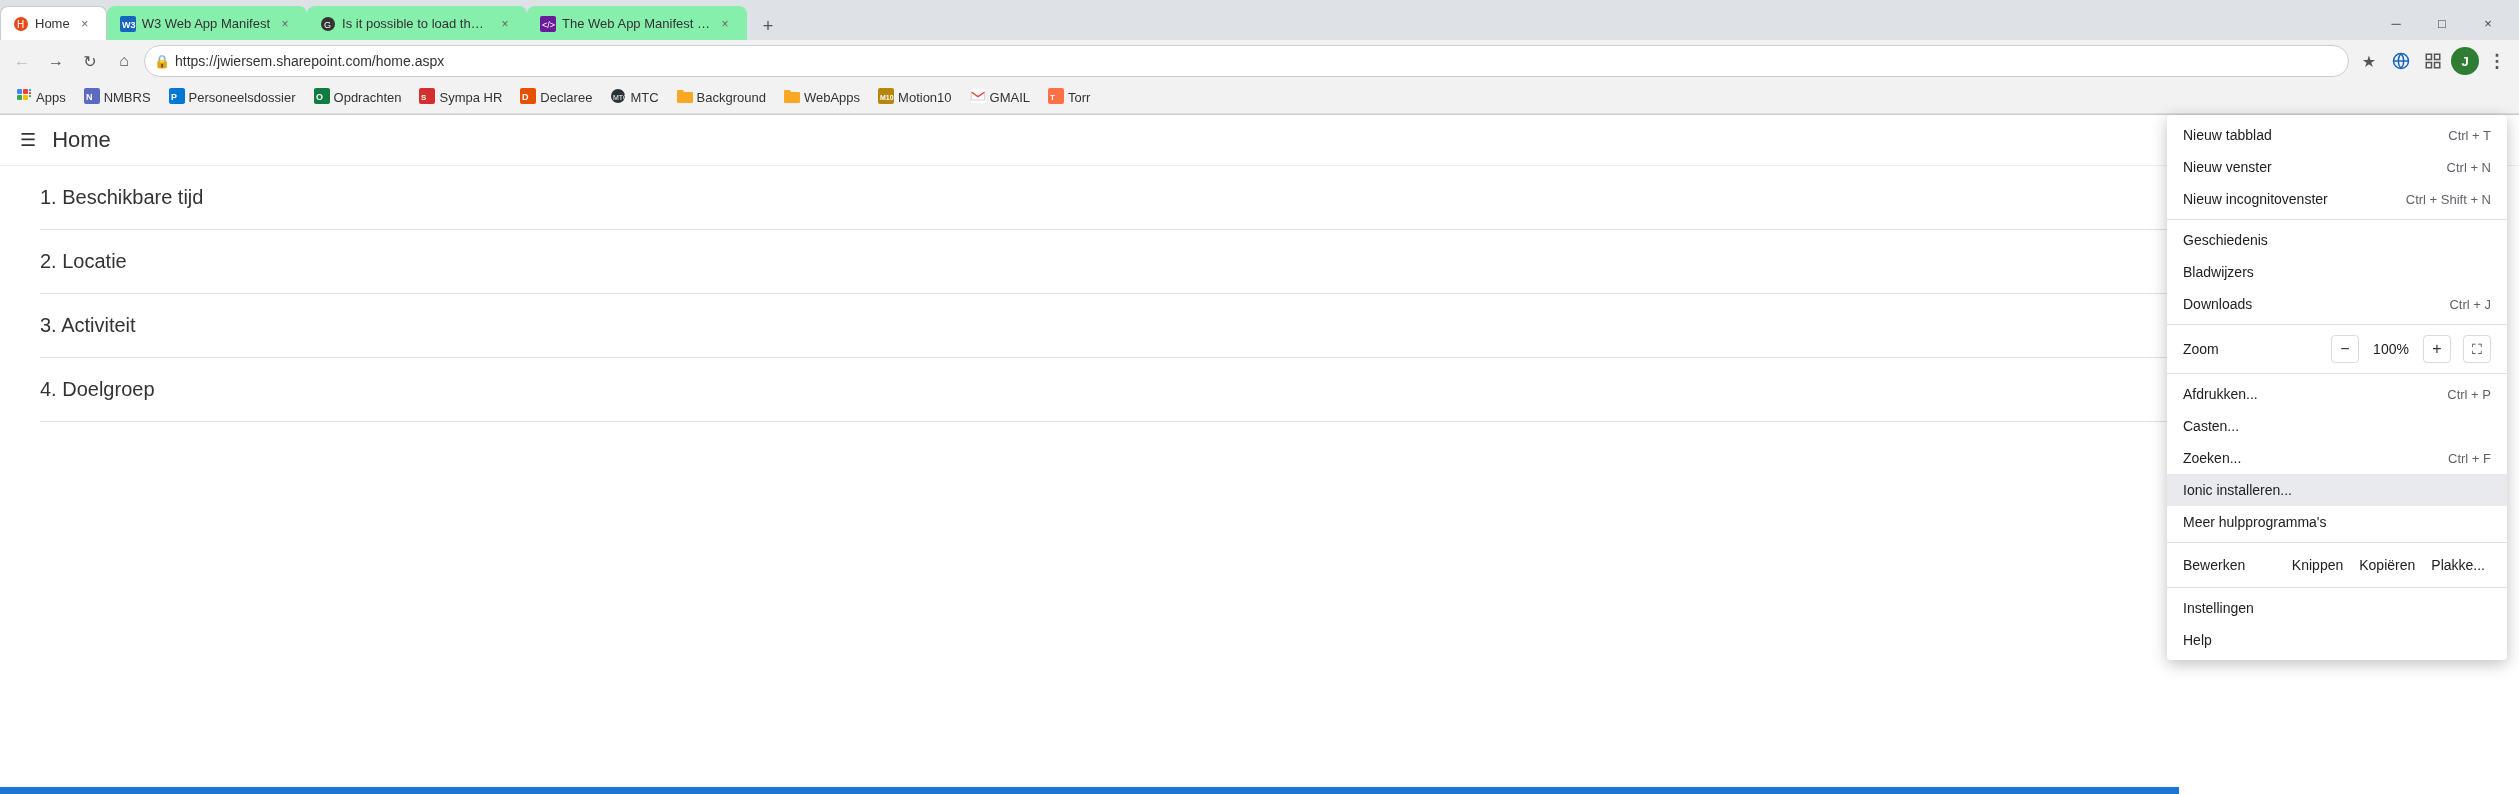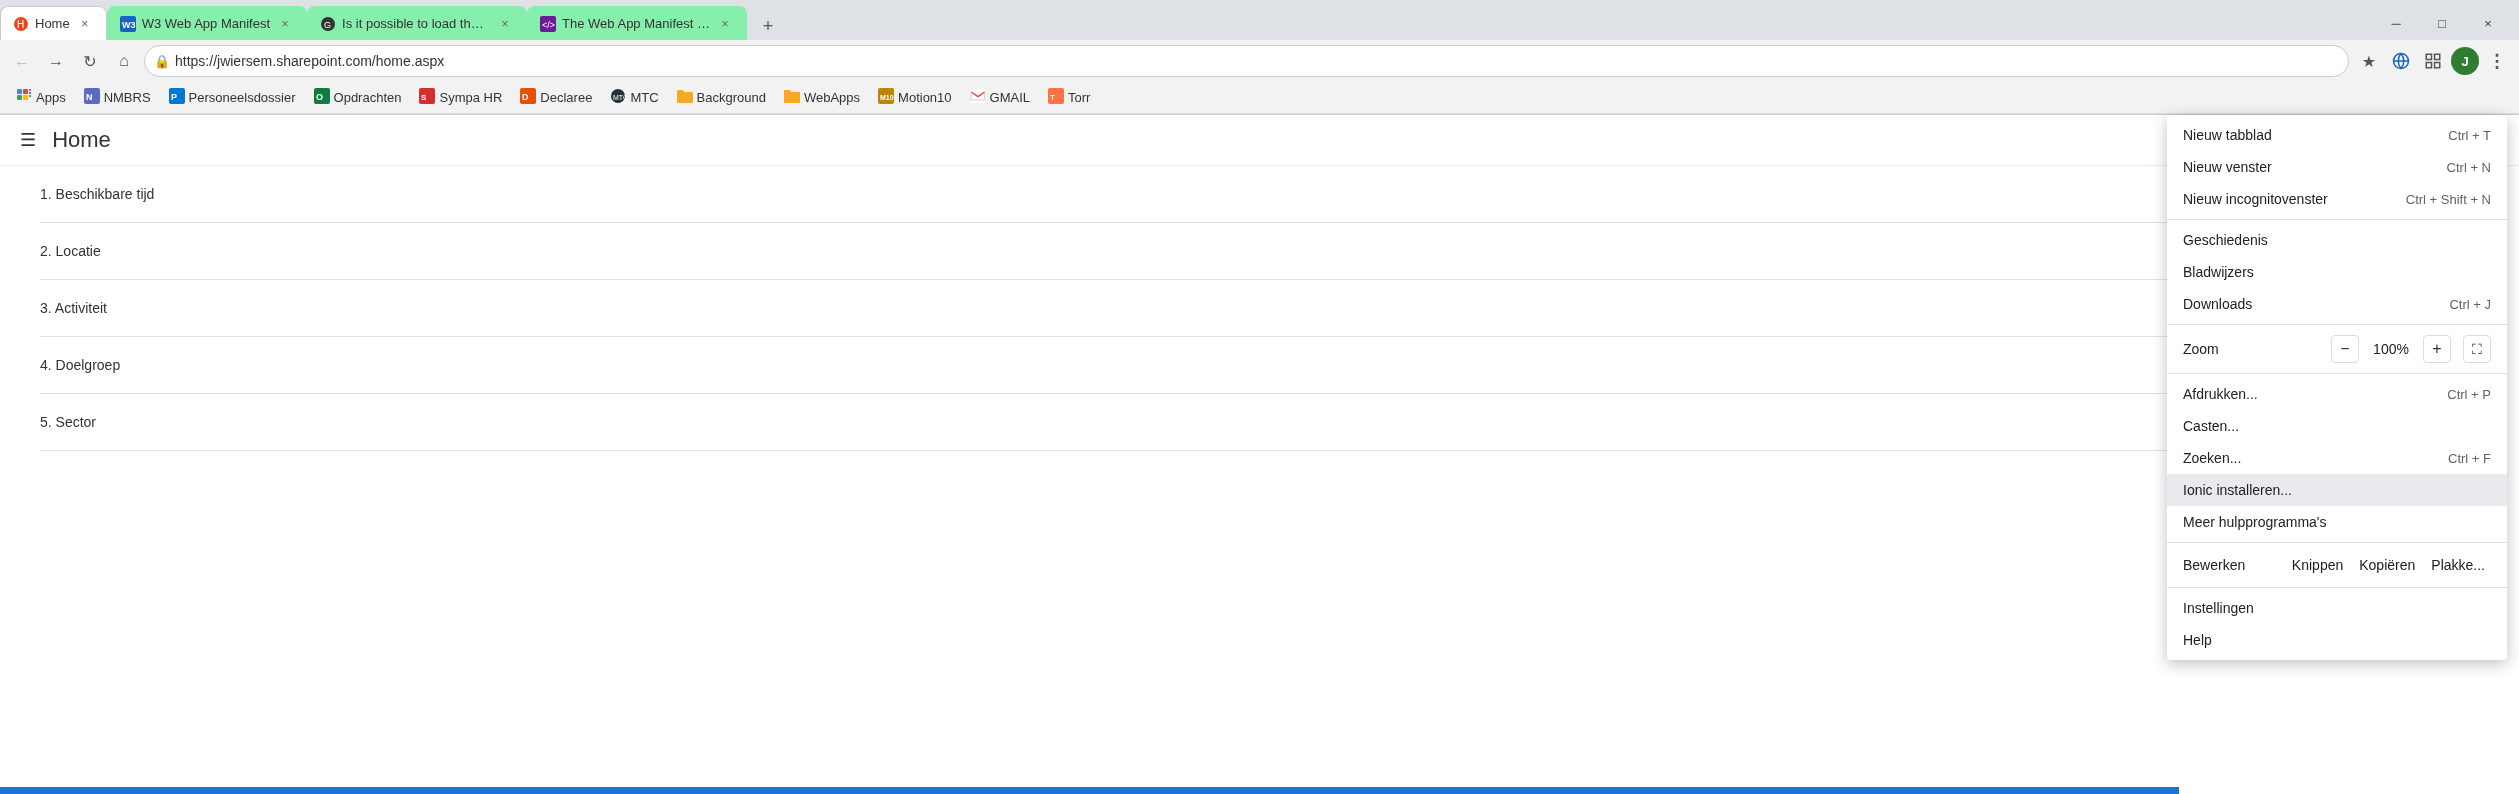--- a/index.html
+++ b/index.html
@@ -319,21 +319,21 @@
       font-weight: 400;
       color: #333;
     }
 
     .content-list {
       padding: 0 40px;
     }
 
     .list-item-row {
       padding: 20px 0;
-      font-size: 14px;
+      font-size: 20px;
       color: #333;
       border-bottom: 1px solid #e0e0e0;
     }
 
     .footer-bar {
       position: absolute;
       bottom: 0;
       left: 0;
       right: 340px;
       height: 8px;
@@ -565,21 +565,20 @@
     <div class="page-header">
       <span class="hamburger-icon">☰</span>
       <h1 class="page-title">Home</h1>
     </div>
 
     <div class="content-list">
       <div class="list-item-row">1. Beschikbare tijd</div>
       <div class="list-item-row">2. Locatie</div>
       <div class="list-item-row">3. Activiteit</div>
       <div class="list-item-row">4. Doelgroep</div>
-      <div class="list-item-row">5. Sector</div>
     </div>
 
     <div class="footer-bar"></div>
   </div>
 
   <div class="context-menu">
 
     <div class="menu-item">
       <span class="menu-item-label">Nieuw tabblad</span>
       <span class="menu-item-shortcut">Ctrl + T</span>

